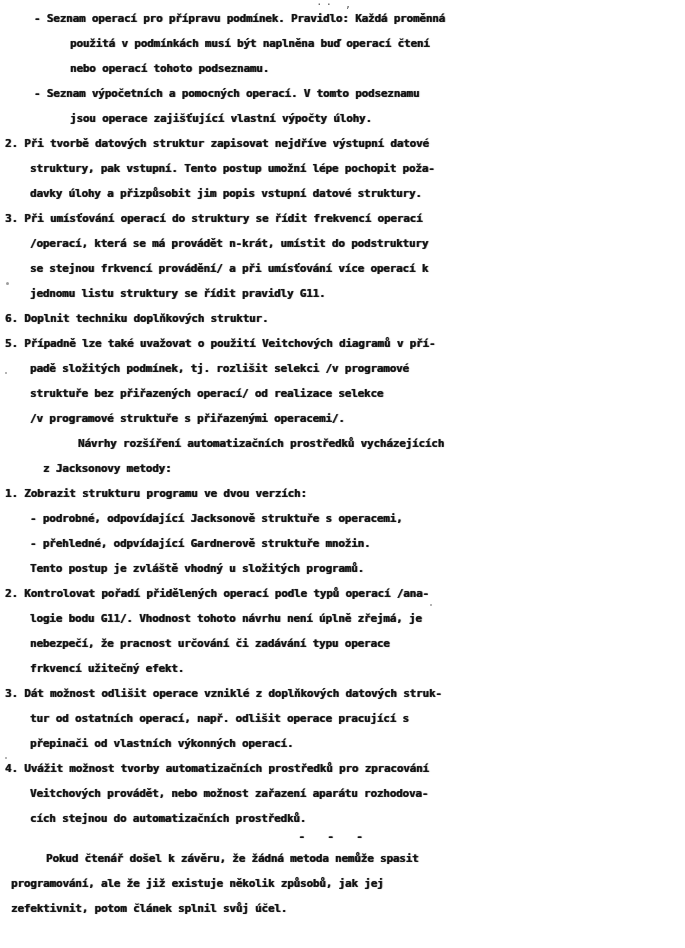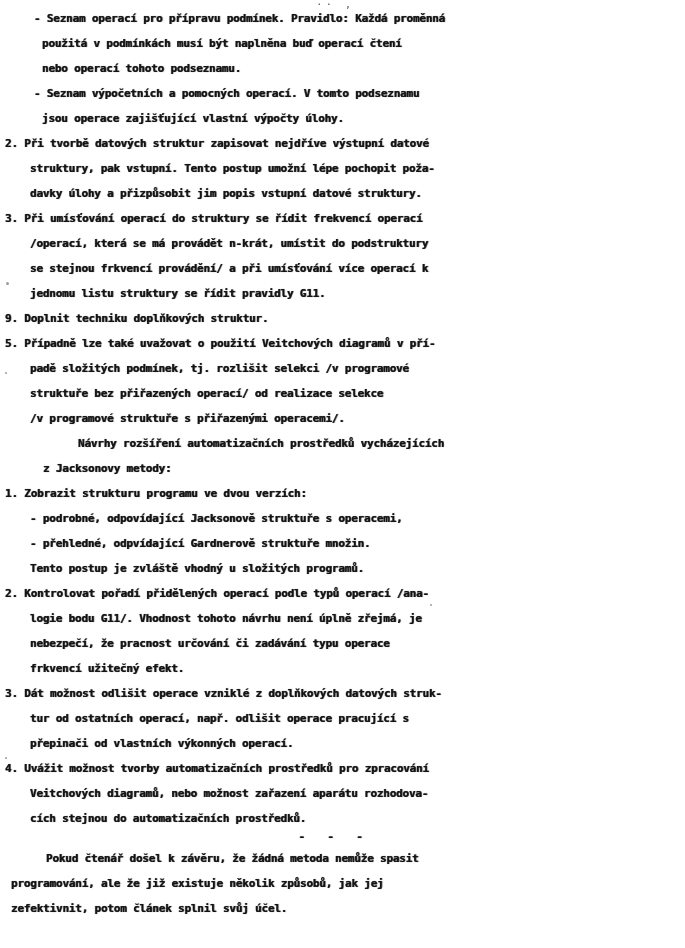--- a/index.html
+++ b/index.html
@@ -27,21 +27,21 @@
     line-height: 25px;
     letter-spacing: -0.2px;
     color: #191919;
     white-space: pre;
     text-shadow:
       0.6px 0.4px 0.8px rgba(15,15,15,0.75),
       -0.4px 0.1px 0.6px rgba(15,15,15,0.35);
   }
   
   .bullet       { padding-left: 34px; }
-  .bullet-cont  { padding-left: 42px; }
+  .bullet-cont  { padding-left: 70px; }
   .num          { padding-left: 5px;  }
   .cont         { padding-left: 30px; }
   .indent       { padding-left: 46px; }
   .flush        { padding-left: 11px;  }
   .center       { text-align: center; padding-right: 24px; word-spacing: 16px; }
 
   
   .block { }
   .block:first-child { margin-top: 0; }
   .block:nth-child(6) { margin-top: 0; margin-left: 32px; }
@@ -92,21 +92,21 @@
         <div class="line cont">struktury, pak vstupní. Tento postup umožní lépe pochopit poža-</div>
         <div class="line cont">davky úlohy a přizpůsobit jim popis vstupní datové struktury.</div>
       </div>
       <div class="block">
         <div class="line num">3. Při umísťování operací do struktury se řídit frekvencí operací</div>
         <div class="line cont">/operací, která se má provádět n-krát, umístit do podstruktury</div>
         <div class="line cont">se stejnou frkvencí provádění/ a při umísťování více operací k</div>
         <div class="line cont">jednomu listu struktury se řídit pravidly G11.</div>
       </div>
       <div class="block">
-        <div class="line num">9. Doplnit techniku doplňkových struktur.</div>
+        <div class="line num">6. Doplnit techniku doplňkových struktur.</div>
       </div>
       <div class="block">
         <div class="line num">5. Případně lze také uvažovat o použití Veitchových diagramů v pří-</div>
         <div class="line cont">padě složitých podmínek, tj. rozlišit selekci /v programové</div>
         <div class="line cont">struktuře bez přiřazených operací/ od realizace selekce</div>
         <div class="line cont">/v programové struktuře s přiřazenými operacemi/.</div>
       </div>
       <div class="block">
         <div class="line indent">Návrhy rozšíření automatizačních prostředků vycházejících</div>
         <div class="line flush">z Jacksonovy metody:</div>
@@ -123,21 +123,21 @@
         <div class="line cont">nebezpečí, že pracnost určování či zadávání typu operace</div>
         <div class="line cont">frkvencí užitečný efekt.</div>
       </div>
       <div class="block">
         <div class="line num">3. Dát možnost odlišit operace vzniklé z doplňkových datových struk-</div>
         <div class="line cont">tur od ostatních operací, např. odlišit operace pracující s</div>
         <div class="line cont">přepinači od vlastních výkonných operací.</div>
       </div>
       <div class="block">
         <div class="line num">4. Uvážit možnost tvorby automatizačních prostředků pro zpracování</div>
-        <div class="line cont">Veitchových diagramů, nebo možnost zařazení aparátu rozhodova-</div>
+        <div class="line cont">Veitchových provádět, nebo možnost zařazení aparátu rozhodova-</div>
         <div class="line cont">cích stejnou do automatizačních prostředků.</div>
       </div>
       <div class="block">
         <div class="line center">- - -</div>
       </div>
       <div class="block">
         <div class="line indent">Pokud čtenář došel k závěru, že žádná metoda nemůže spasit</div>
         <div class="line flush">programování, ale že již existuje několik způsobů, jak jej</div>
         <div class="line flush">zefektivnit, potom článek splnil svůj účel.</div>
       </div>

